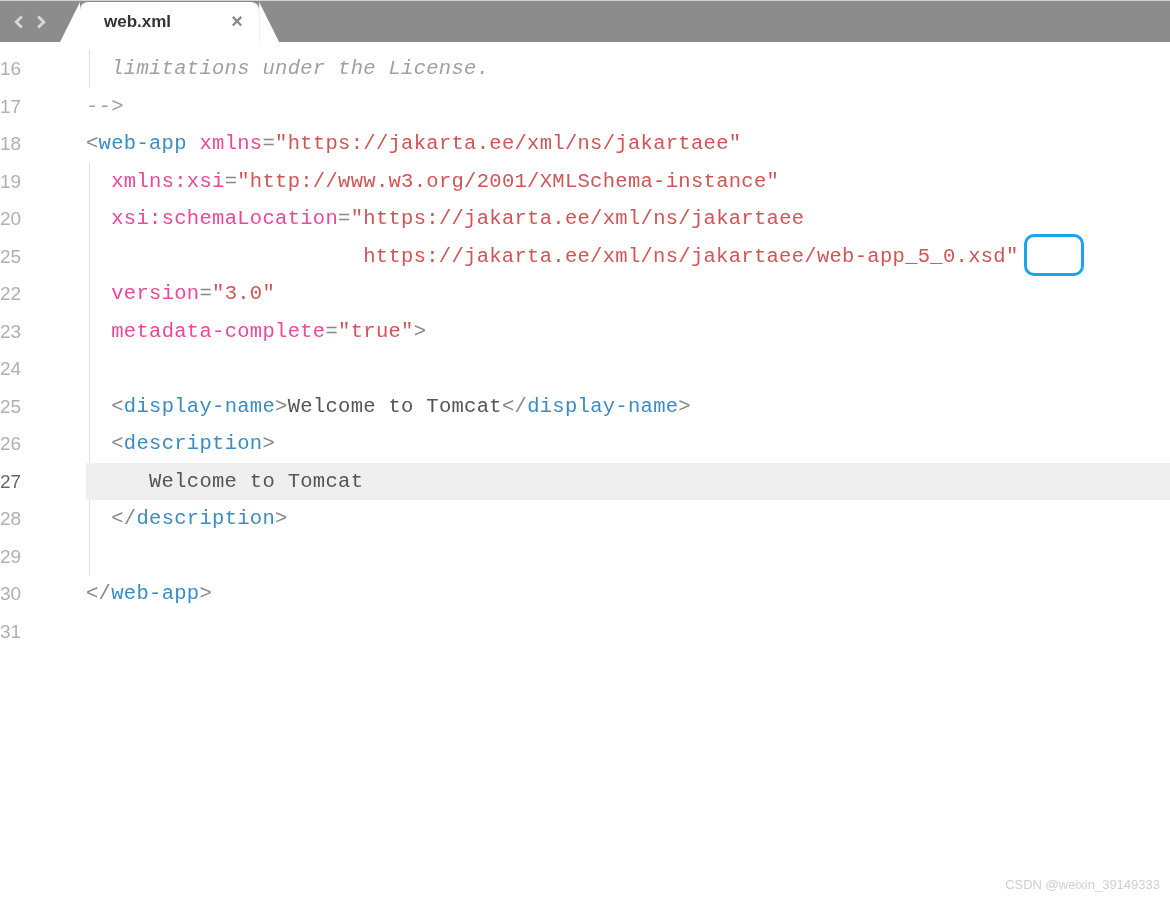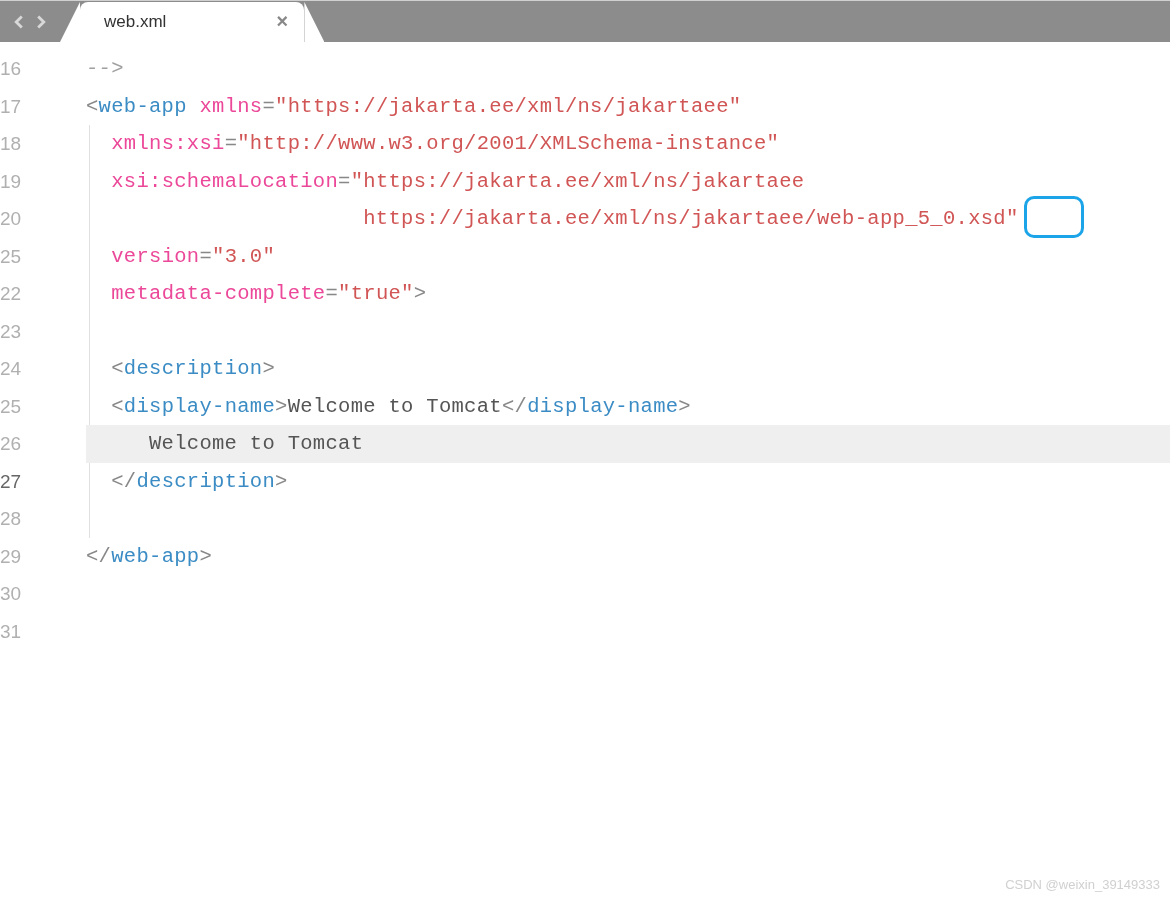--- a/index.html
+++ b/index.html
@@ -60,21 +60,22 @@
       bottom: 0;
       width: 20px;
       height: 40px;
       background: #ffffff;
       clip-path: polygon(0 0, 100% 100%, 0 100%);
     }
     .tab-title {
       font-size: 17px;
       font-family: -apple-system, sans-serif;
       color: #333;
-      margin-right: 110px;
+      margin-right: 60px;
+      font-weight: bold;
     }
     .tab-close {
       color: #888;
       font-size: 20px;
       font-weight: bold;
     }
     .editor {
       display: flex;
       height: calc(100% - 42px);
       background: #ffffff;
@@ -184,43 +185,44 @@
     <div class="line-number">26</div>
     <div class="line-number active">27</div>
     <div class="line-number">28</div>
     <div class="line-number">29</div>
     <div class="line-number">30</div>
     <div class="line-number">31</div>
   </div>
 
   <div class="code-area">
 
+    <div class="code-line"><span class="indent-guide g1"></span><span class="comment">  limitations under the License.</span></div>
 
     <div class="code-line"><span class="comment-close">--&gt;</span></div>
 
     <div class="code-line"><span class="punct">&lt;</span><span class="tag-name">web-app</span> <span class="attr-name">xmlns</span><span class="punct">=</span><span class="attr-value-quote">"</span><span class="attr-value">https://jakarta.ee/xml/ns/jakartaee</span><span class="attr-value-quote">"</span></div>
 
     <div class="code-line"><span class="indent-guide g1"></span>  <span class="attr-name">xmlns:xsi</span><span class="punct">=</span><span class="attr-value-quote">"</span><span class="attr-value">http://www.w3.org/2001/XMLSchema-instance</span><span class="attr-value-quote">"</span></div>
 
     <div class="code-line"><span class="indent-guide g1"></span>  <span class="attr-name">xsi:schemaLocation</span><span class="punct">=</span><span class="attr-value-quote">"</span><span class="attr-value">https://jakarta.ee/xml/ns/jakartaee</span></div>
 
     <div class="code-line"><span class="indent-guide g1"></span><span class="attr-value">                      https://jakarta.ee/xml/ns/jakartaee/web-app</span><span class="attr-value">_5_0</span><span class="attr-value">.xsd</span><span class="attr-value-quote">"</span>
       <div class="highlight-box" style="left:938px; top:-4px; width:60px; height:42px;"></div>
     </div>
 
     <div class="code-line"><span class="indent-guide g1"></span>  <span class="attr-name">version</span><span class="punct">=</span><span class="attr-value-quote">"</span><span class="attr-value">3.0</span><span class="attr-value-quote">"</span></div>
 
     <div class="code-line"><span class="indent-guide g1"></span>  <span class="attr-name">metadata-complete</span><span class="punct">=</span><span class="attr-value-quote">"</span><span class="attr-value">true</span><span class="attr-value-quote">"</span><span class="punct">&gt;</span></div>
 
     <div class="code-line"><span class="indent-guide g1"></span></div>
 
+    <div class="code-line"><span class="indent-guide g1"></span>  <span class="punct">&lt;</span><span class="tag-name">display-name</span><span class="punct">&gt;</span><span class="text-content">Welcome to Tomcat</span><span class="punct">&lt;/</span><span class="tag-name">display-name</span><span class="punct">&gt;</span></div>
+
     <div class="code-line"><span class="indent-guide g1"></span>  <span class="punct">&lt;</span><span class="tag-name">description</span><span class="punct">&gt;</span></div>
 
-    <div class="code-line"><span class="indent-guide g1"></span>  <span class="punct">&lt;</span><span class="tag-name">display-name</span><span class="punct">&gt;</span><span class="text-content">Welcome to Tomcat</span><span class="punct">&lt;/</span><span class="tag-name">display-name</span><span class="punct">&gt;</span></div>
-
     <div class="code-line highlighted"><span class="text-content">     Welcome to Tomcat</span></div>
 
     <div class="code-line"><span class="indent-guide g1"></span>  <span class="punct">&lt;/</span><span class="tag-name">description</span><span class="punct">&gt;</span></div>
 
     <div class="code-line"><span class="indent-guide g1"></span></div>
 
     <div class="code-line"><span class="punct">&lt;/</span><span class="tag-name">web-app</span><span class="punct">&gt;</span></div>
 
     <div class="code-line"></div>
   </div>

